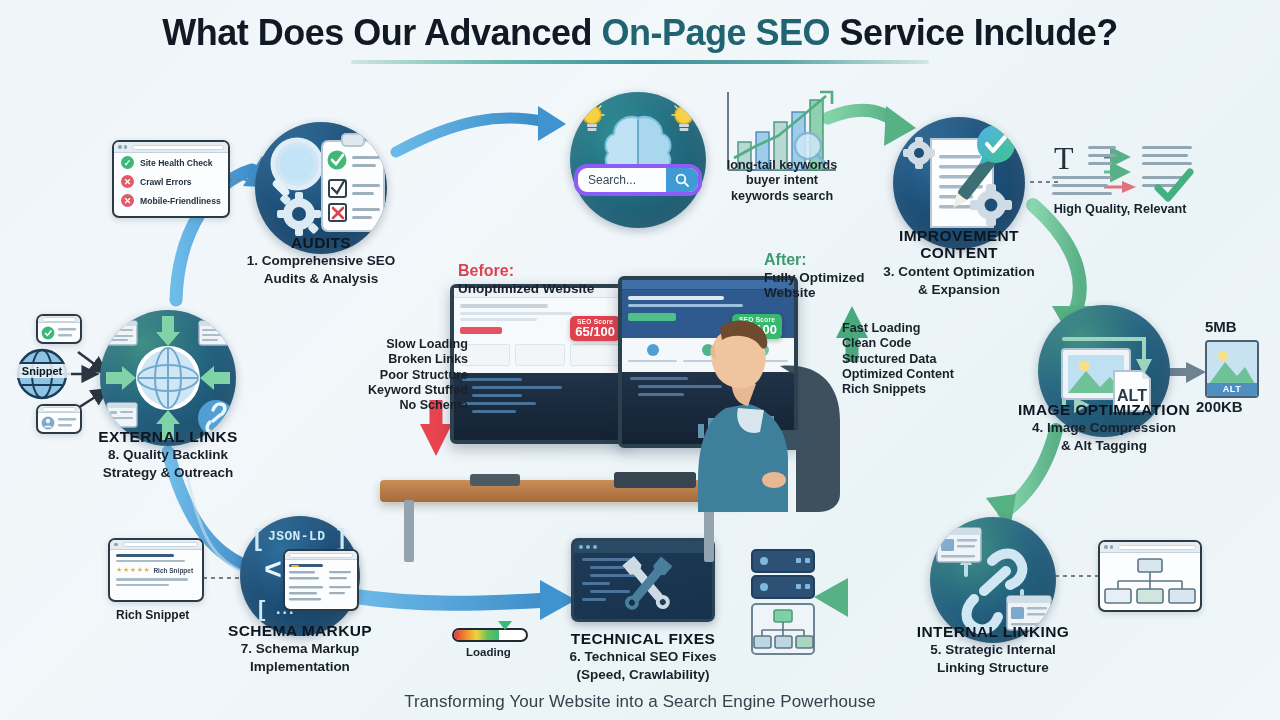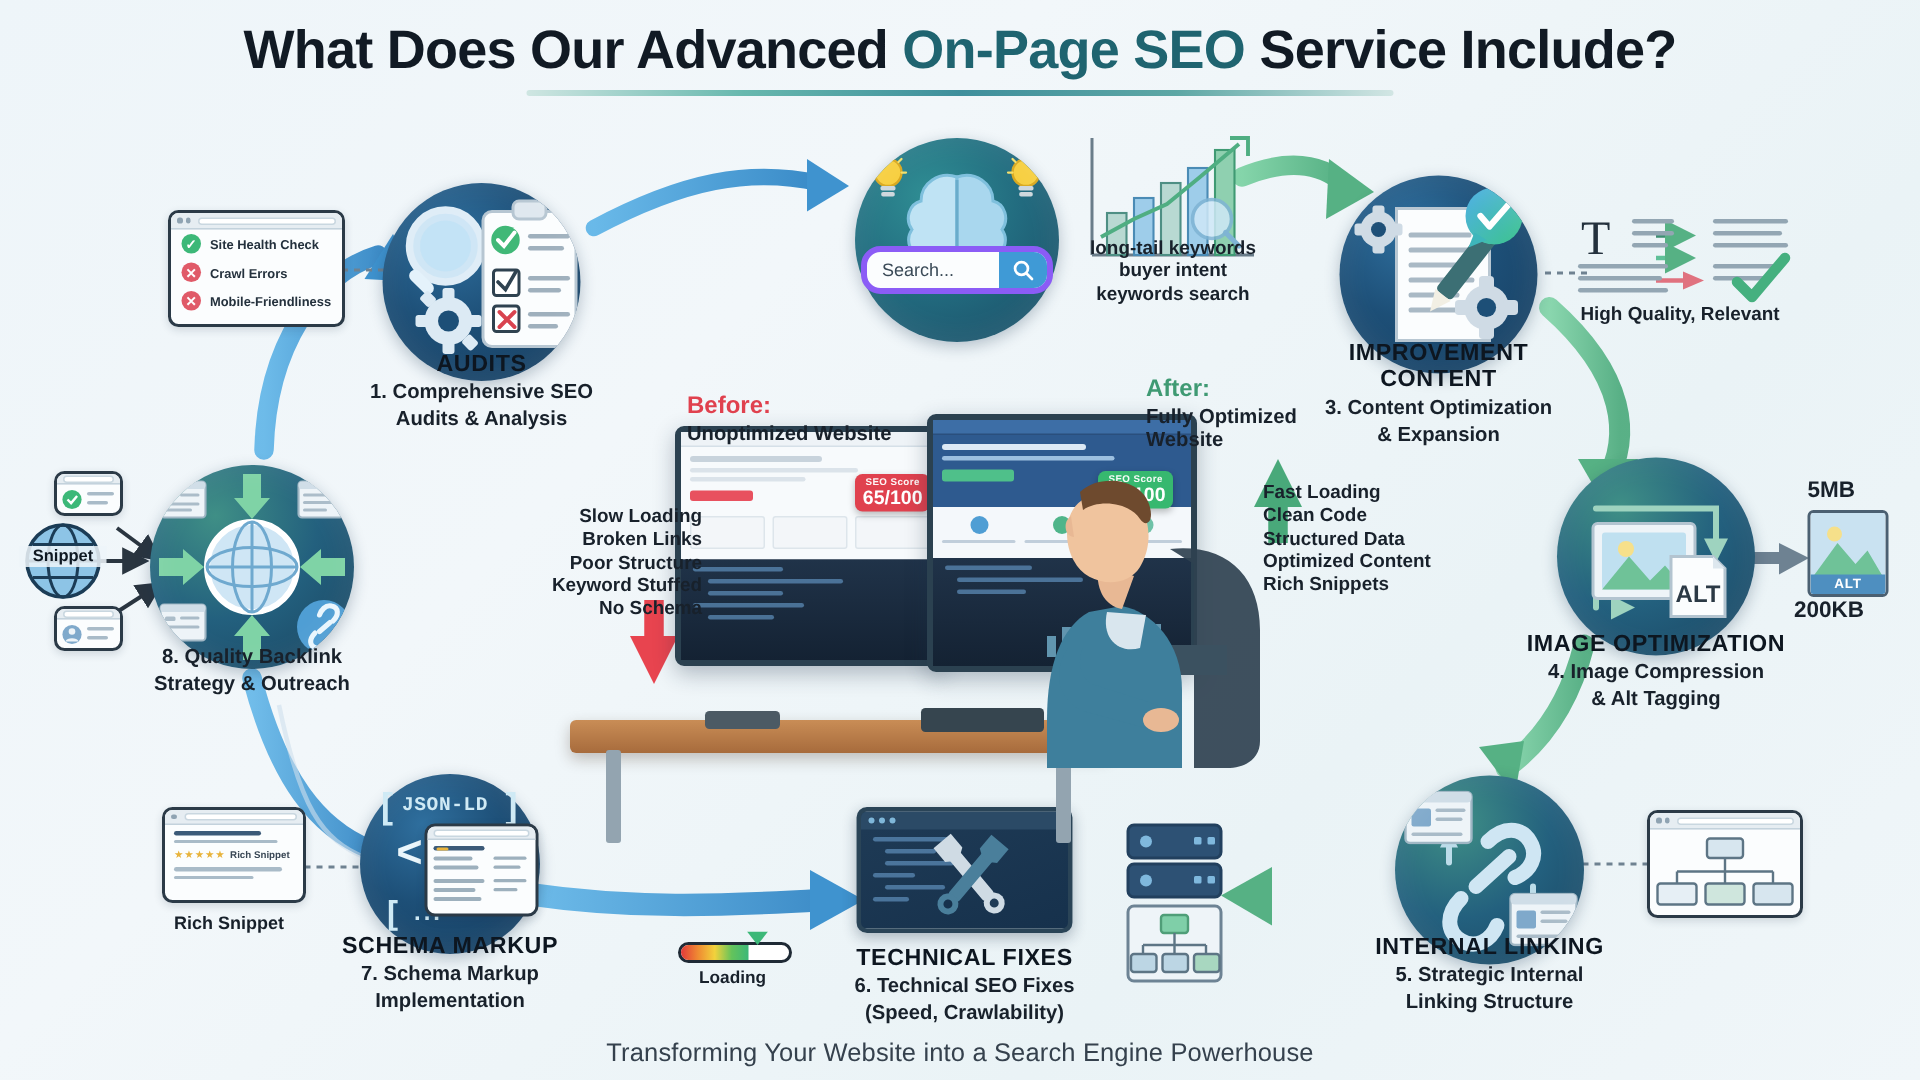--- a/index.html
+++ b/index.html
@@ -431,21 +431,21 @@
         <path d="M36,92 L52,100 L36,108 Z" fill="#9ed3bf"></path>
         <rect x="24" y="44" width="68" height="50" rx="3" fill="#eef4f8" stroke="#b3c4d0" stroke-width="2"></rect>
         <rect x="30" y="50" width="56" height="38" rx="2" fill="#bfe0f0"></rect>
         <circle cx="46" cy="61" r="5.4" fill="#f6e08a"></circle>
         <path d="M30,88 L48,66 L62,82 L72,72 L86,88 Z" fill="#6fc298"></path>
         <path d="M76,66 L104,66 L112,74 L112,106 L76,106 Z" fill="#fbfdfe" stroke="#b3c4d0" stroke-width="2"></path>
         <path d="M104,66 L104,74 L112,74 Z" fill="#dde7ee"></path>
         <text x="94" y="96" font-family="Liberation Sans" font-size="16" font-weight="bold" fill="#2b3945" text-anchor="middle">ALT</text>
       </svg>
     </div>
-    <div class="caption" style="top:116px; width:280px;">
+    <div class="caption" style="top:96px; width:280px;">
       <div class="cap-title">IMAGE OPTIMIZATION</div>
       <div class="cap-sub">4. Image Compression</div>
       <div class="cap-sub">&amp; Alt Tagging</div>
     </div>
   </div>
 
   <div class="kv" style="left:1205px; top:318px; font-size:15px;">5MB</div>
   <div class="filecard" style="left:1205px; top:340px; width:54px; height:58px;">
     <svg width="50" height="54" viewBox="0 0 50 54">
       <rect x="0" y="0" width="50" height="54" fill="#c9e2f1"></rect>
@@ -683,20 +683,21 @@
       <svg width="40" height="40" viewBox="0 0 40 40" style="position:absolute;right:0px;bottom:8px;">
         <circle cx="20" cy="20" r="18" fill="#4f9ed4"></circle>
         <g stroke="#eaf6fd" stroke-width="3.4" fill="none" stroke-linecap="round">
           <path d="M14,24 C10,28 10,33 15,34 C19,35 22,31 23,28"></path>
           <path d="M26,16 C30,12 30,7 25,6 C21,5 18,9 17,12"></path>
           <path d="M17,23 L24,17"></path>
         </g>
       </svg>
     </div>
     <div class="caption" style="top:118px; width:260px;">
+      <div class="cap-title">EXTERNAL LINKS</div>
       <div class="cap-sub">8. Quality Backlink</div>
       <div class="cap-sub">Strategy &amp; Outreach</div>
     </div>
   </div>
 
   <div class="globe" style="left:14px; top:346px;">
     <svg width="56" height="56" viewBox="0 0 56 56">
       <circle cx="28" cy="28" r="24" fill="#8dc4e6" stroke="#1b3c56" stroke-width="2.4"></circle>
       <g stroke="#1b3c56" stroke-width="2" fill="none">
         <ellipse cx="28" cy="28" rx="10" ry="24"></ellipse>

